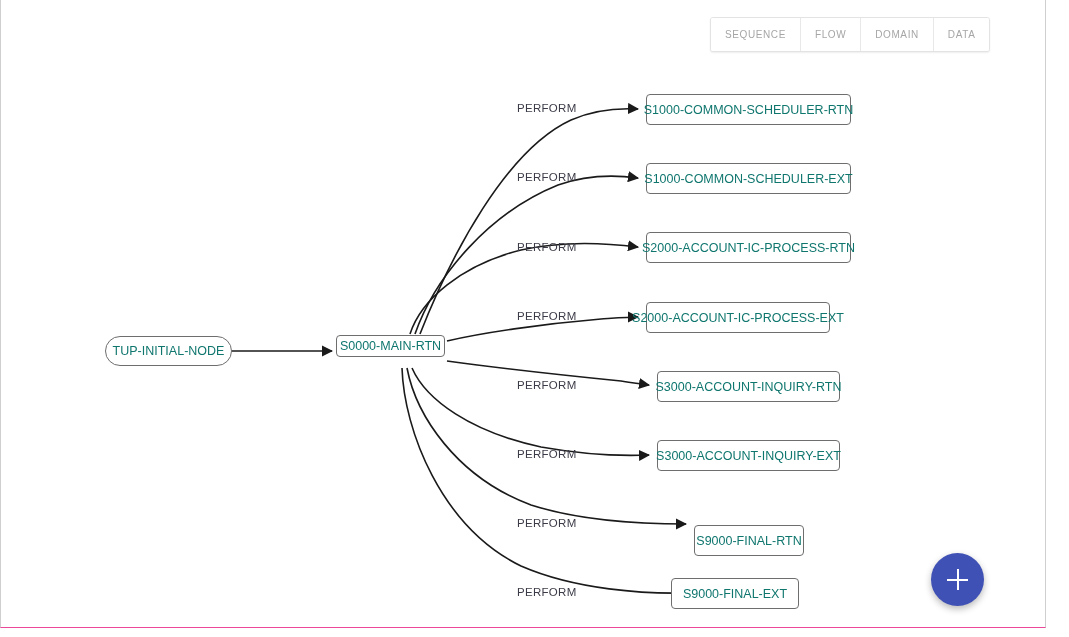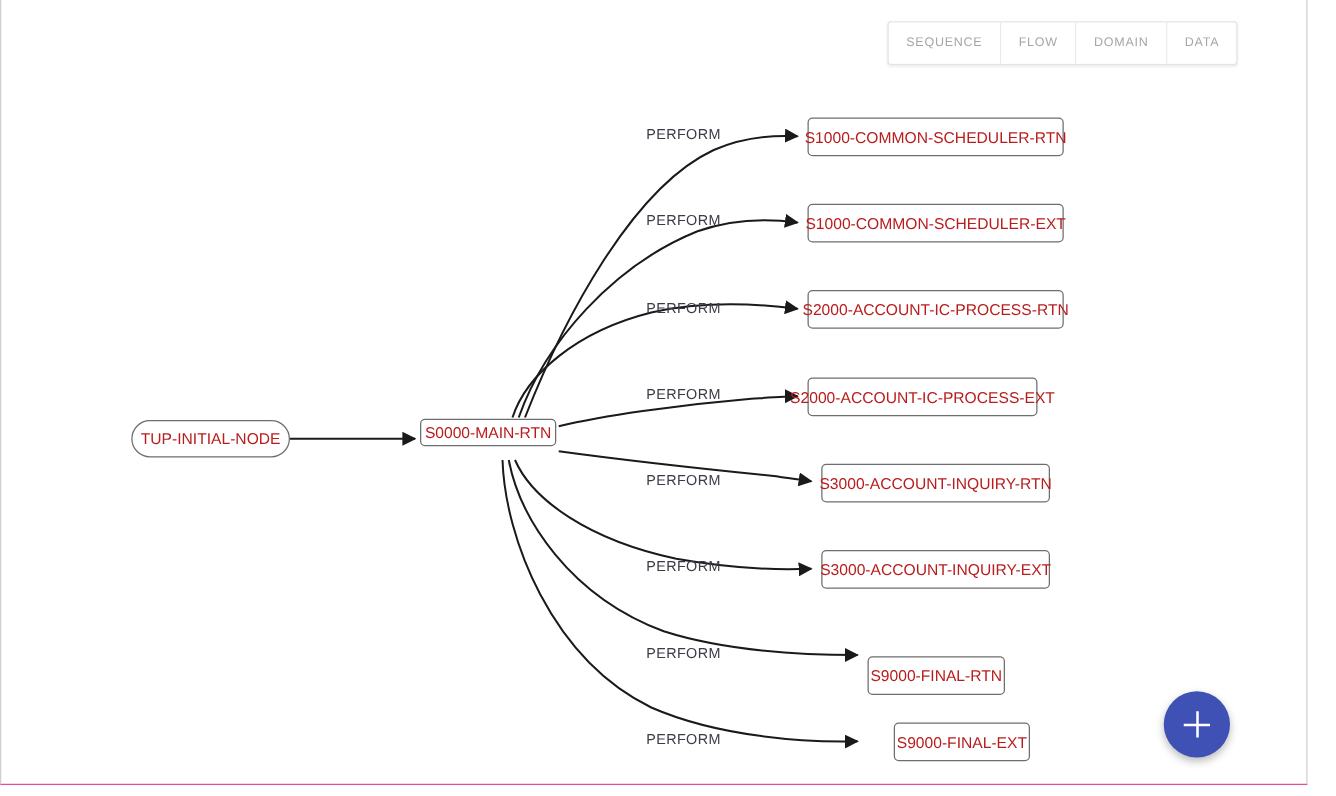--- a/index.html
+++ b/index.html
@@ -86,21 +86,21 @@
   
   .node {
     position: absolute;
     box-sizing: border-box;
     display: flex;
     align-items: center;
     justify-content: center;
     background: #ffffff;
     border: 1px solid #6e6e6e;
     border-radius: 4px;
-    color: #b91c1c;
+    color: #0f766e;
     font-size: 12.5px;
     white-space: nowrap;
     cursor: pointer;
     z-index: 20;
   }
   .node.start {
     border-radius: 16px;
     border-color: #6e6e6e;
     margin-left: 42px;
   }
@@ -193,21 +193,21 @@
     <div id="nodes-layer">
         <div class="node start" style="left: 62px; top: 336px; width: 127px; height: 30px;">TUP-INITIAL-NODE</div>
         <div class="node" style="left: 335px; top: 335px; width: 109px; height: 22px;">S0000-MAIN-RTN</div>
         <div class="node" style="left: 645px; top: 94px; width: 205px; height: 31px;">S1000-COMMON-SCHEDULER-RTN</div>
         <div class="node" style="left: 645px; top: 163px; width: 205px; height: 31px;">S1000-COMMON-SCHEDULER-EXT</div>
         <div class="node" style="left: 645px; top: 232px; width: 205px; height: 31px;">S2000-ACCOUNT-IC-PROCESS-RTN</div>
         <div class="node" style="left: 645px; top: 302px; width: 184px; height: 31px;">S2000-ACCOUNT-IC-PROCESS-EXT</div>
         <div class="node" style="left: 656px; top: 371px; width: 183px; height: 31px;">S3000-ACCOUNT-INQUIRY-RTN</div>
         <div class="node" style="left: 656px; top: 440px; width: 183px; height: 31px;">S3000-ACCOUNT-INQUIRY-EXT</div>
         <div class="node" style="left: 693px; top: 509px; width: 110px; height: 31px; margin-top: 16px;">S9000-FINAL-RTN</div>
-        <div class="node" style="left: 714px; top: 578px; width: 109px; height: 31px;">S9000-FINAL-EXT</div>
+        <div class="node" style="left: 670px; top: 578px; width: 128px; height: 31px;">S9000-FINAL-EXT</div>
       </div>
 
     <button id="fab" title="Add">
       <span class="plus-glyph"></span>
     </button>
 
   </div>
 
   <div id="view-tabs">
       <div class="view-tab">SEQUENCE</div>

